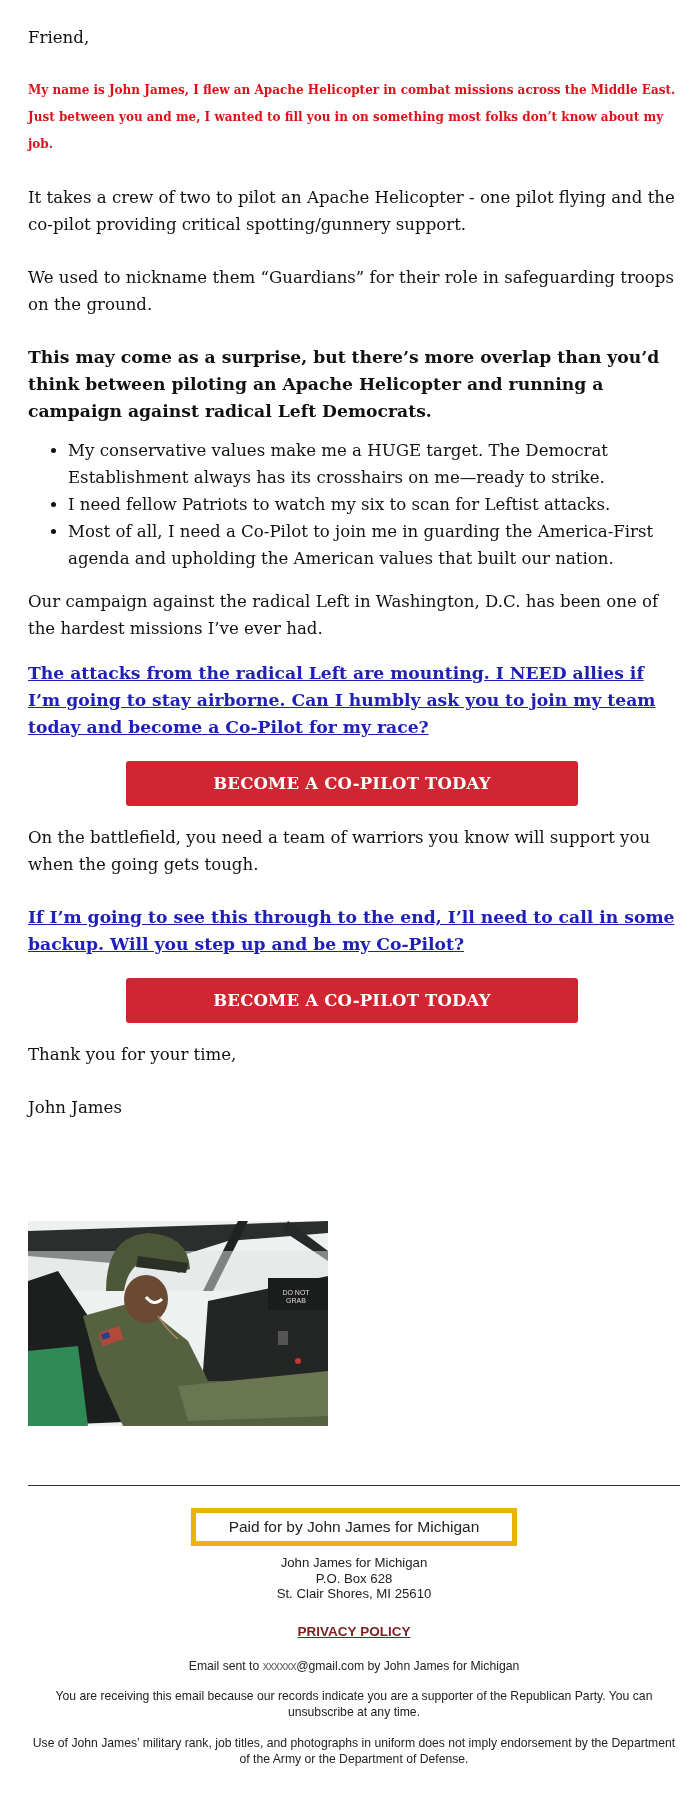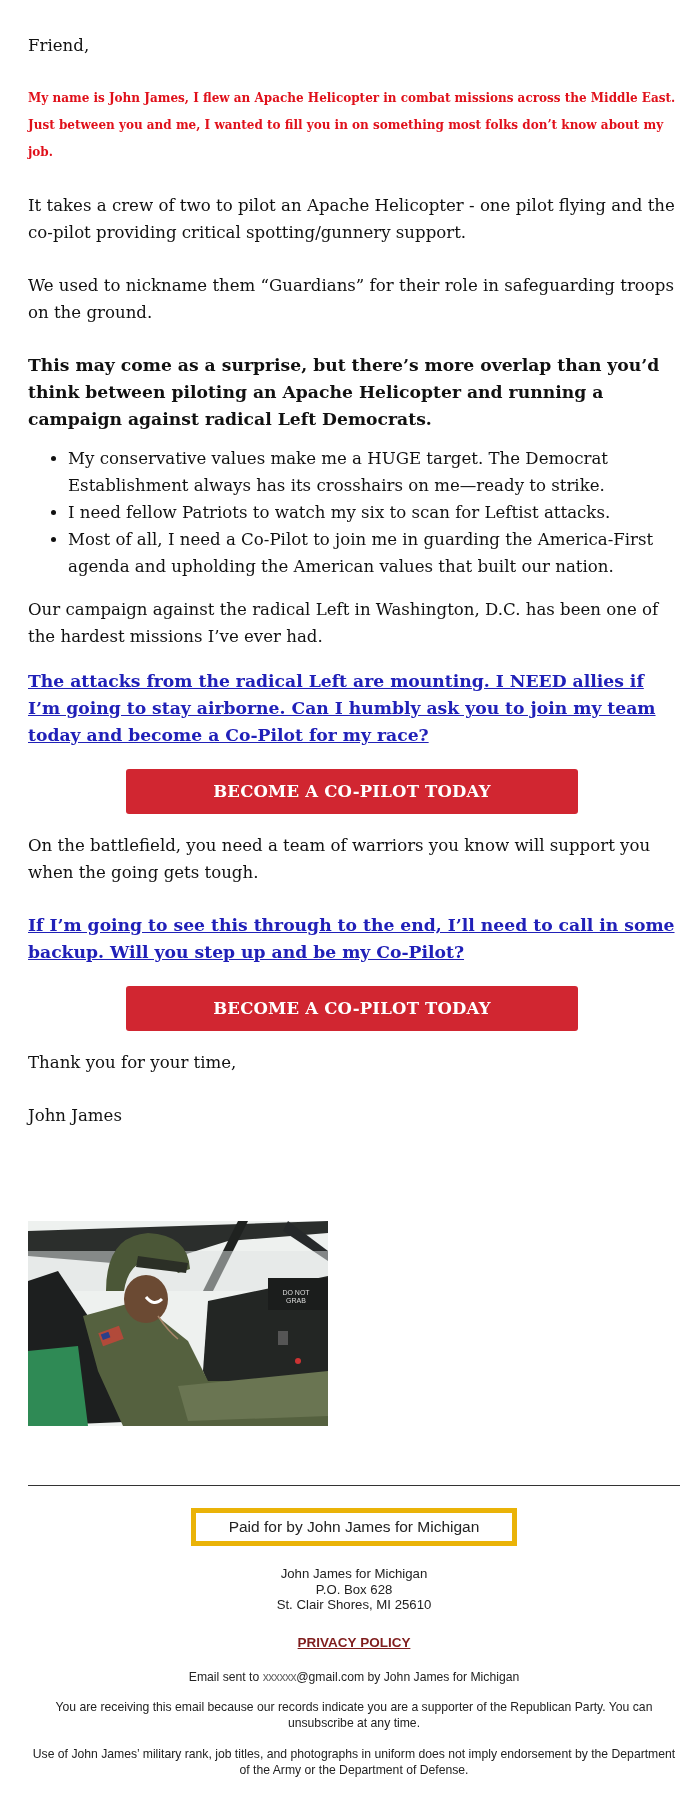--- a/index.html
+++ b/index.html
@@ -1,37 +1,37 @@
 <!DOCTYPE html>
 <html><head>
 <meta charset="utf-8">
 <style>
   html, body { margin: 0; padding: 0; background: #ffffff; }
   body { width: 700px; min-height: 1818px; position: relative; overflow: hidden; }
-  .wrap { position: absolute; left: 28px; top: 32px; width: 648px;
+  .wrap { position: absolute; left: 28px; top: 24px; width: 648px;
           font-family: "DejaVu Serif", serif; font-size: 16.6px; line-height: 27px; color: #111; }
   .p { margin: 0 0 26px 0; }
   .red { color: #e0101a; font-weight: bold; font-size: 12px; }
   .bold { font-weight: bold; font-size: 17.2px; color: #111; }
   ul.bullets { margin: -10px 0 16px 0; padding-left: 40px; }
   ul.bullets li { margin: 0; padding: 0; }
   .hl { background: #ffff00; font-weight: bold; font-size: 17.2px; }
   a.cta-link { color: #2020b8; font-weight: bold; text-decoration: underline; font-size: 17.2px; }
   .btn-row { text-align: center; margin: -6px 0 18px 0; }
   .btn { display: inline-block; width: 452px; height: 45px; line-height: 45px; background: #d12631;
          color: #fff; font-weight: bold; font-size: 16.5px; border-radius: 3px; text-decoration: none;
          letter-spacing: 0.2px; }
   .photo { position: absolute; left: 28px; top: 1221px; width: 300px; height: 205px; overflow: hidden;
            background: #e9ecea; }
   .footer { position: absolute; left: 28px; top: 1485px; width: 652px;
             font-family: "Liberation Sans", sans-serif; color: #222; text-align: center; }
   .hr { height: 0; border-top: 1.5px solid #333; width: 100%; }
   .paid { display: inline-block; margin-top: 22px; width: 316px; height: 28px; line-height: 28px;
           border: 5px solid #eab308; font-size: 15.5px; color: #222; }
-  .addr { margin-top: 20px; font-size: 13.2px; line-height: 15.6px; }
+  .addr { margin-top: 9px; font-size: 13.2px; line-height: 15.6px; }
   .addr a { color: #1a1ab8; }
   .privacy { margin-top: 22px; font-size: 13.5px; font-weight: bold; }
   .privacy a { color: #7f1d1d; }
   .small { font-size: 12.2px; line-height: 15.5px; color: #222; }
   .sent { margin-top: 20px; }
   .sent .masked { color: #666; letter-spacing: -0.5px; }
   .recv { margin: 15px auto 0; width: 600px; }
   .use { margin: 16px auto 0; width: 652px; }
 </style>
 </head>

